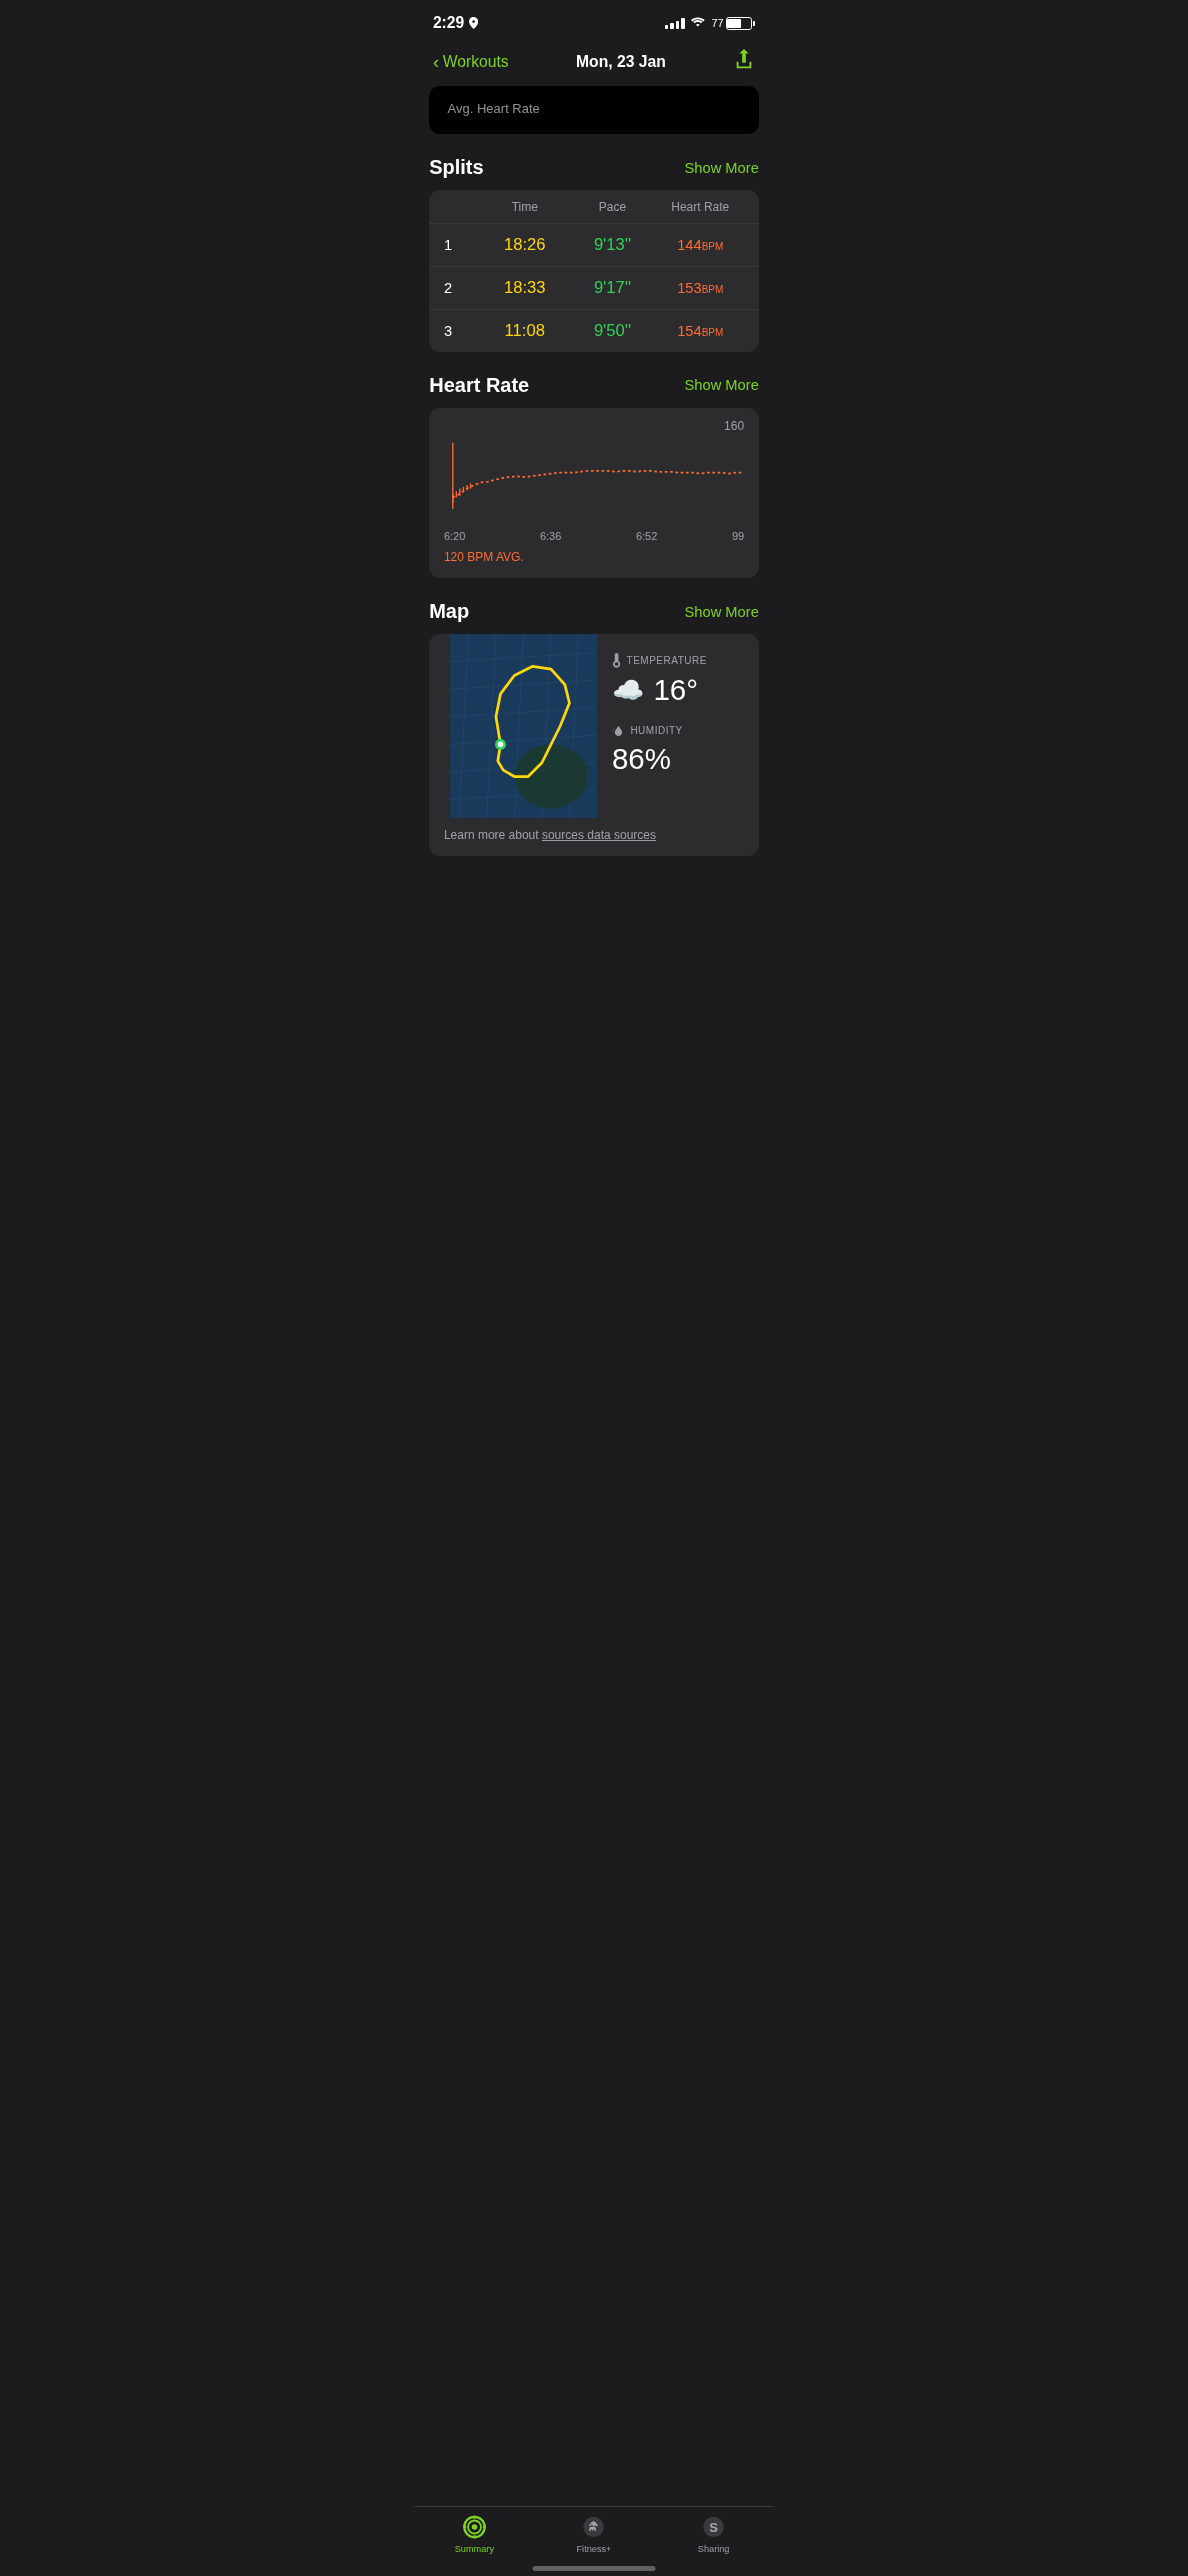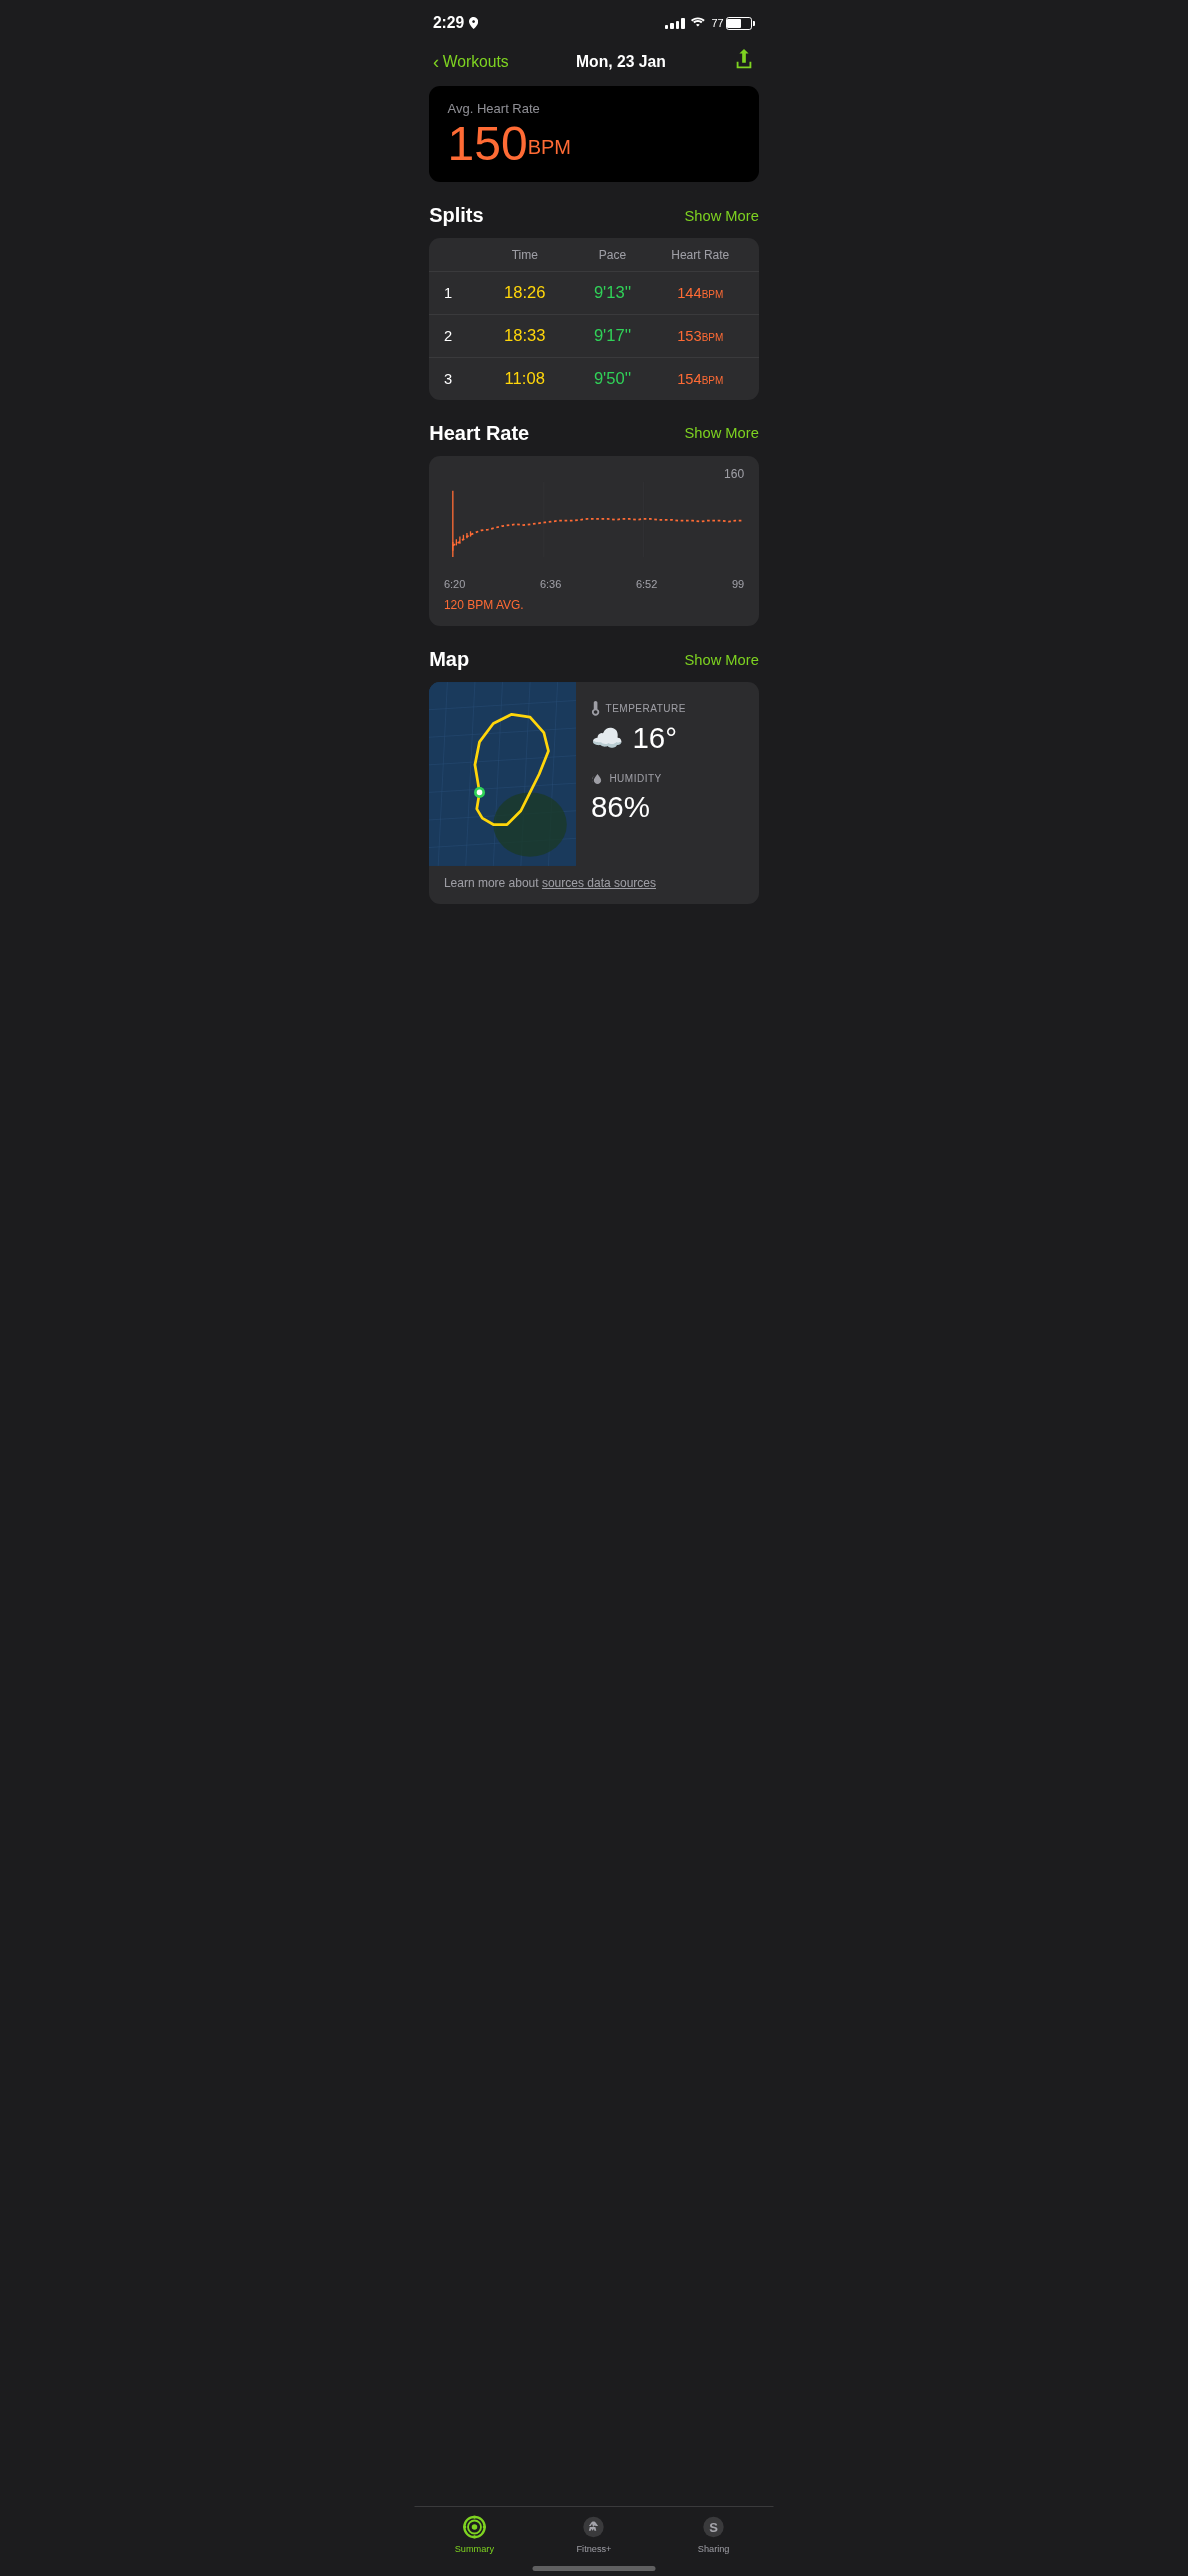--- a/index.html
+++ b/index.html
@@ -242,20 +242,21 @@
     
     .map-card {
       background: #2c2c2e;
       border-radius: 11px;
       margin: 0 14.7px 11px;
       overflow: hidden;
     }
     .map-content {
       display: flex;
       gap: 0;
+      padding-left: 21px;
     }
     .map-image {
       width: 147px;
       height: 184px;
       background: #1a3a5c;
       position: relative;
       flex-shrink: 0;
     }
     .map-weather {
       flex: 1;
@@ -399,23 +400,20 @@
     <span class="nav-title">Mon, 23 Jan</span>
     <button style="background:none;border:none;cursor:pointer;">
       <svg width="22" height="24" viewBox="0 0 24 26" fill="#7ed321">
         <path d="M12 1l-5 5h3v10h4V6h3L12 1zm-8 14v7h16v-7h-2v5H6v-5H4z"></path>
       </svg>
     </button>
   </div>
 
   <div class="hr-card">
     <div class="hr-label">Avg. Heart Rate</div>
-    <div class="hr-value">
-      <span>150</span><span class="bpm-unit">BPM</span>
-    </div>
   </div>
 
   <div class="section-header">
     <span class="section-title">Splits</span>
     <button style="background:none;border:none;cursor:pointer;">
       <span class="show-more">Show More</span>
     </button>
   </div>
 
   <div class="splits-card">

